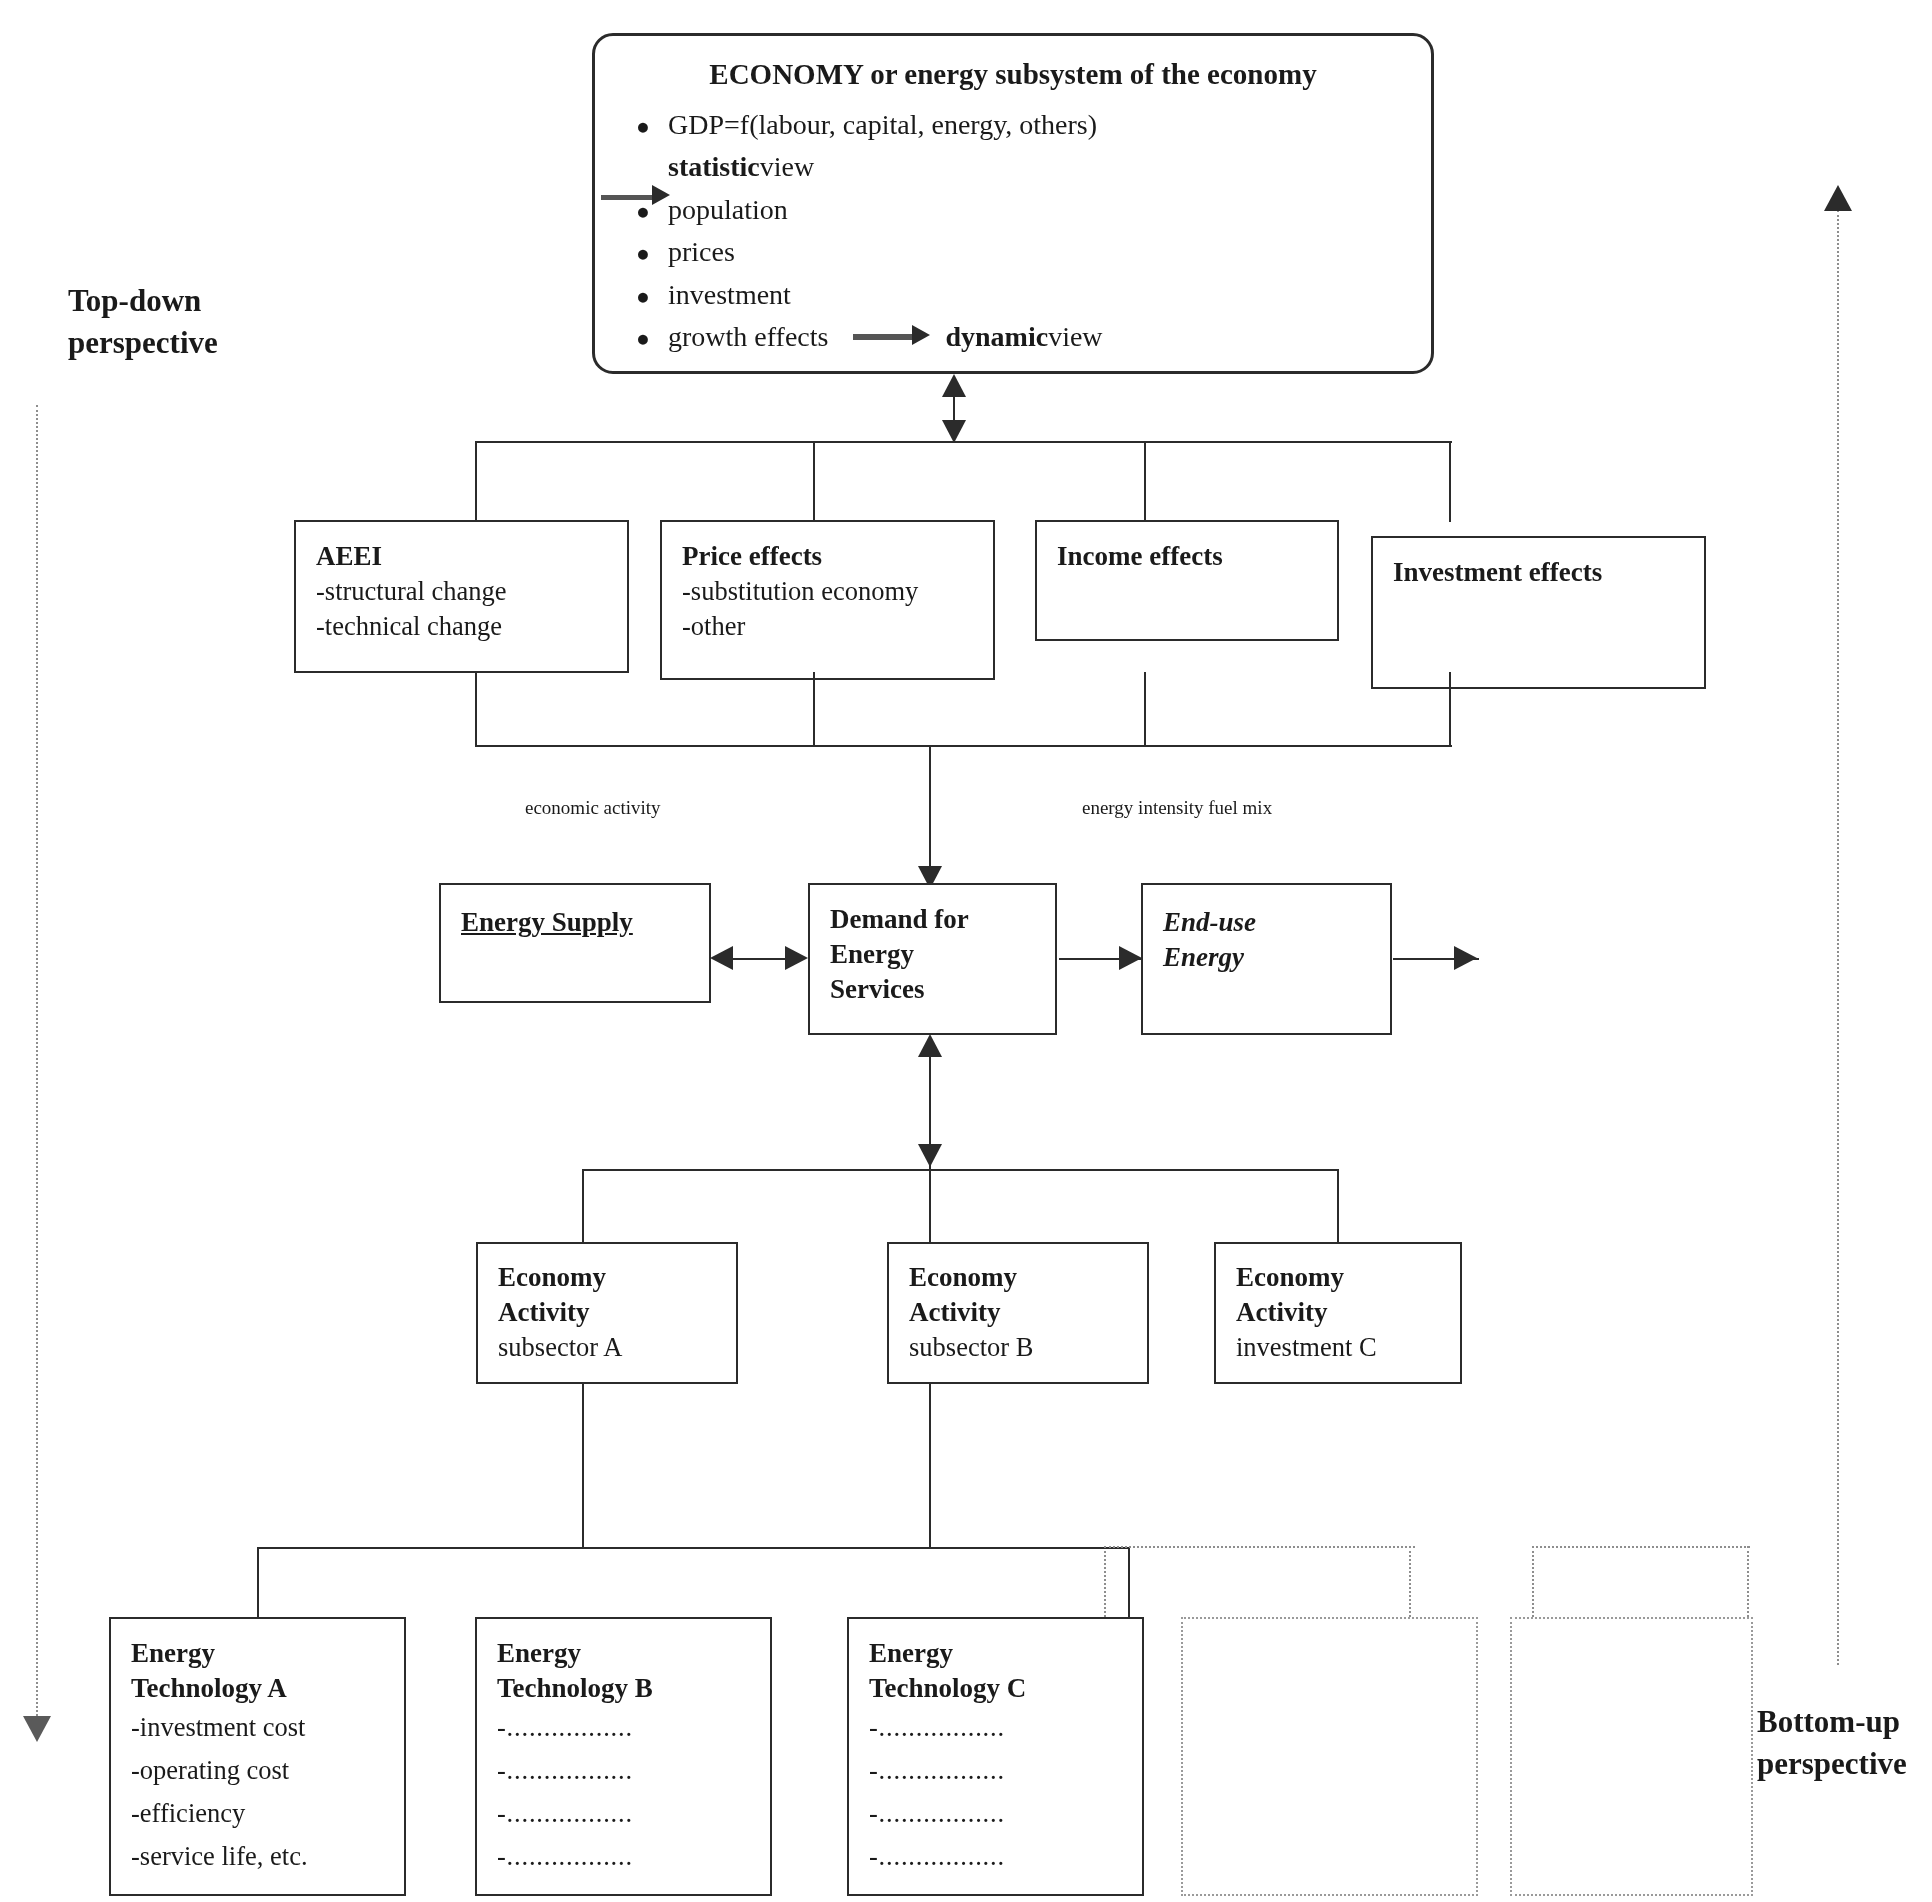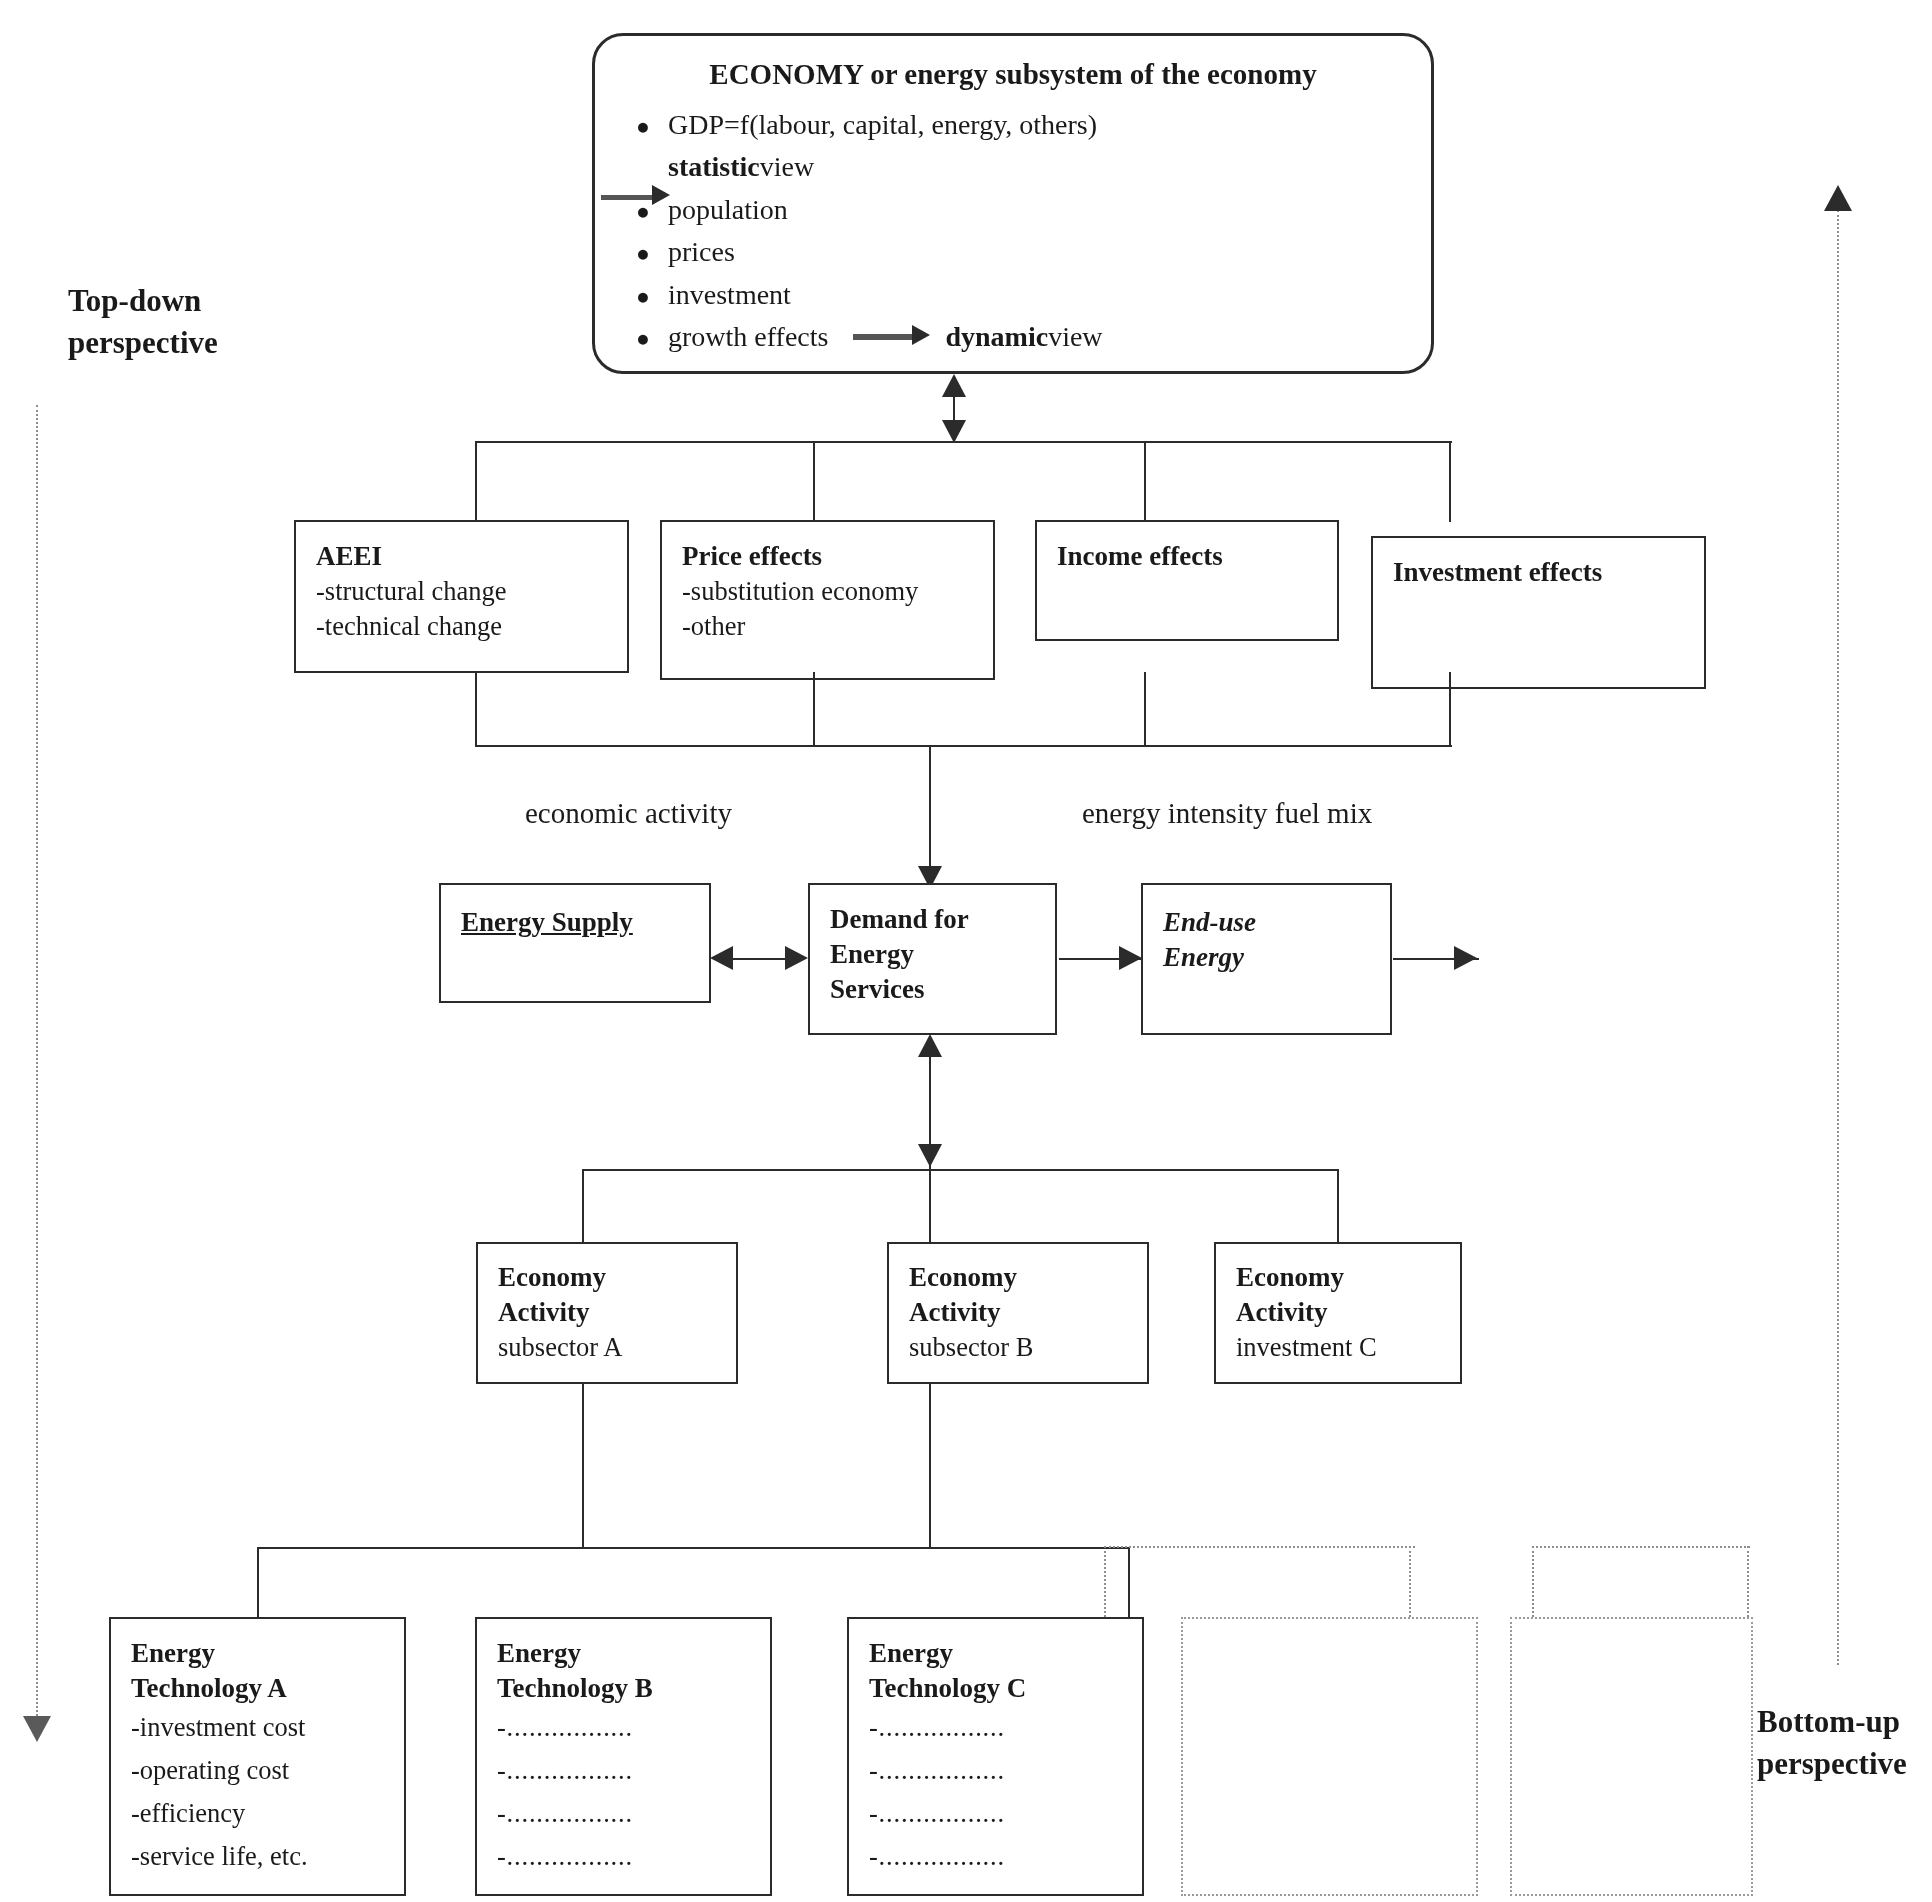--- a/index.html
+++ b/index.html
@@ -1,20 +1,20 @@
 <!DOCTYPE html>
 <html style="font-size:12.5px"><head>
 <meta charset="utf-8">
 <style>
   html,body{margin:0;padding:0;background:#fff;}
   body{font-family:"Liberation Serif","DejaVu Serif",serif;color:#1a1a1a;}
   #canvas{position:relative;width:1933px;height:1902px;background:#ffffff;overflow:hidden;}
 
   .box{position:absolute;border:2.3px solid #2b2b2b;background:#fff;box-sizing:border-box;}
-  .box.round{border-radius:31px;border-width:3.1px;}
+  .box.round{border-radius:21px;border-width:3.1px;}
   .box.dotted{border:2.3px dotted #9a9a9a;}
   .ellipse{position:absolute;border:2.3px solid #2b2b2b;border-radius:50%;background:#fff;box-sizing:border-box;}
 
   .ttl{font-weight:bold;}
 
   .boxtitle{font-weight:bold;font-size:27px;line-height:1.3;}
   .boxsub{font-size:26.5px;line-height:1.33;}
 
   .pad{padding:17px 20px;}
 
@@ -32,21 +32,21 @@
 
   .tri{position:absolute;width:0;height:0;}
   .tri-down{border-left:12.5px solid transparent;border-right:12.5px solid transparent;border-top:23px solid #2b2b2b;}
   .tri-up{border-left:12.5px solid transparent;border-right:12.5px solid transparent;border-bottom:23px solid #2b2b2b;}
   .tri-right{border-top:12.5px solid transparent;border-bottom:12.5px solid transparent;border-left:23px solid #2b2b2b;}
   .tri-left{border-top:12.5px solid transparent;border-bottom:12.5px solid transparent;border-right:23px solid #2b2b2b;}
   .tri-down-g{border-left:14px solid transparent;border-right:14px solid transparent;border-top:26.5px solid #5a5a5a;}
   .tri-up-g{border-left:14px solid transparent;border-right:14px solid transparent;border-bottom:26.5px solid #2b2b2b;}
 
   .persp{position:absolute;font-weight:bold;font-size:31px;line-height:1.35;white-space:pre;}
-  .flowlbl{position:absolute;font-size:29px;white-space:nowrap;}
+  .flowlbl{position:absolute;font-size:19px;white-space:nowrap;}
 
   .dashline{font-size:26.5px;letter-spacing:0.8px;}
   .techline{display:flex;align-items:baseline;font-size:26.5px;line-height:1.62;}
 </style>
 </head>
 <body>
 
 <div id="canvas">
 
   <div class="persp" style="left:68px;top:280px;">Top-down

